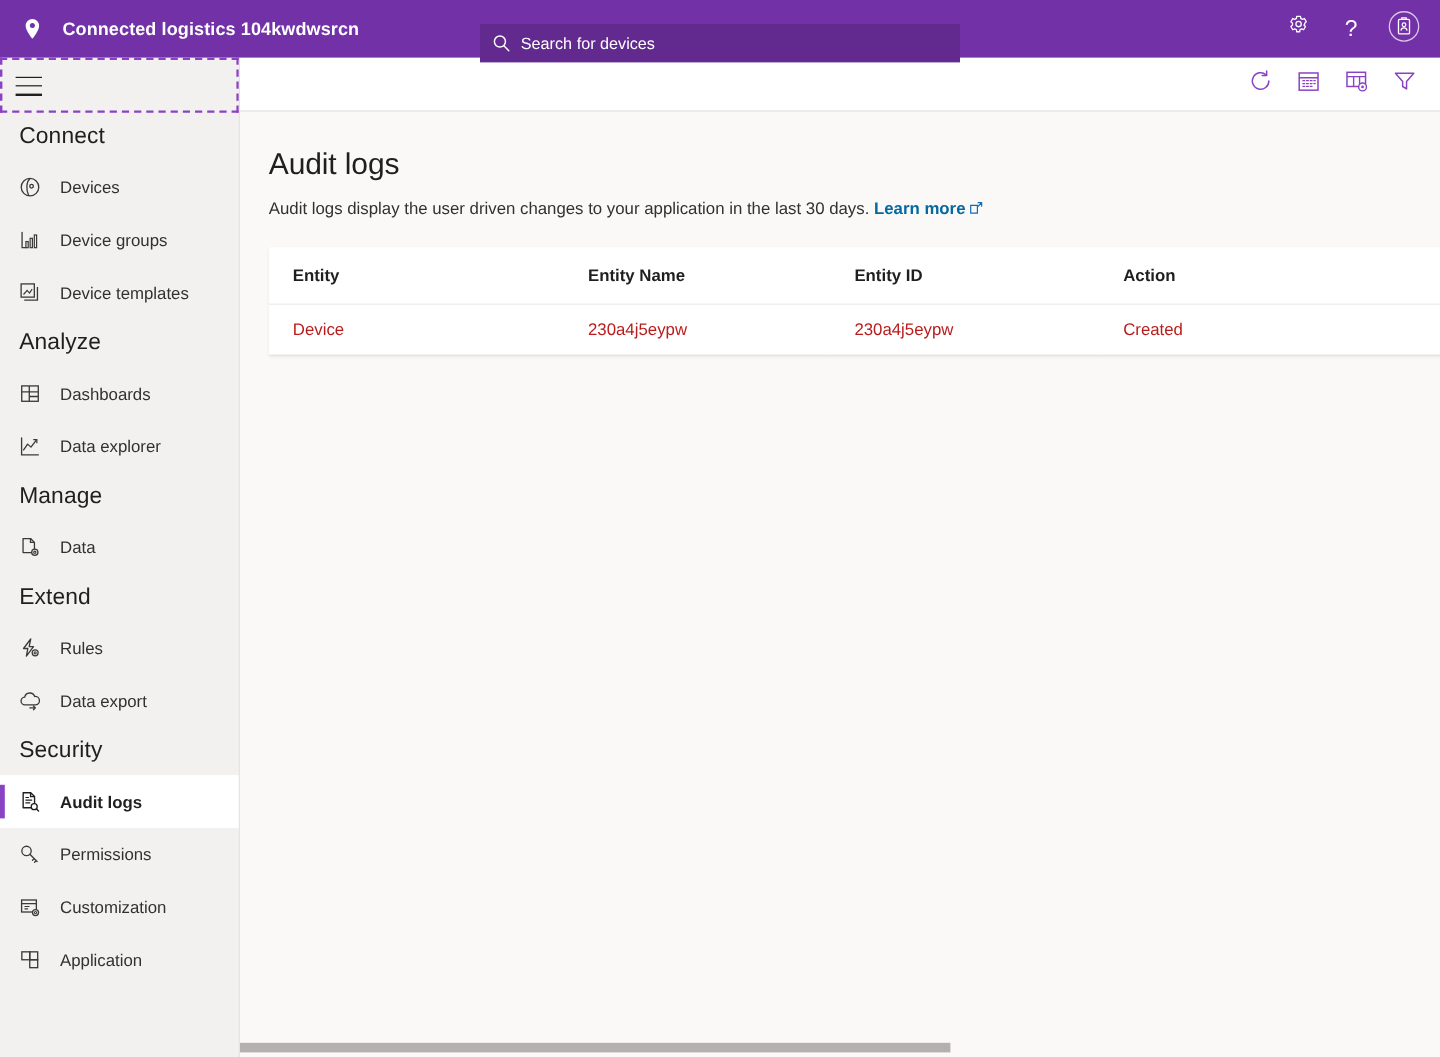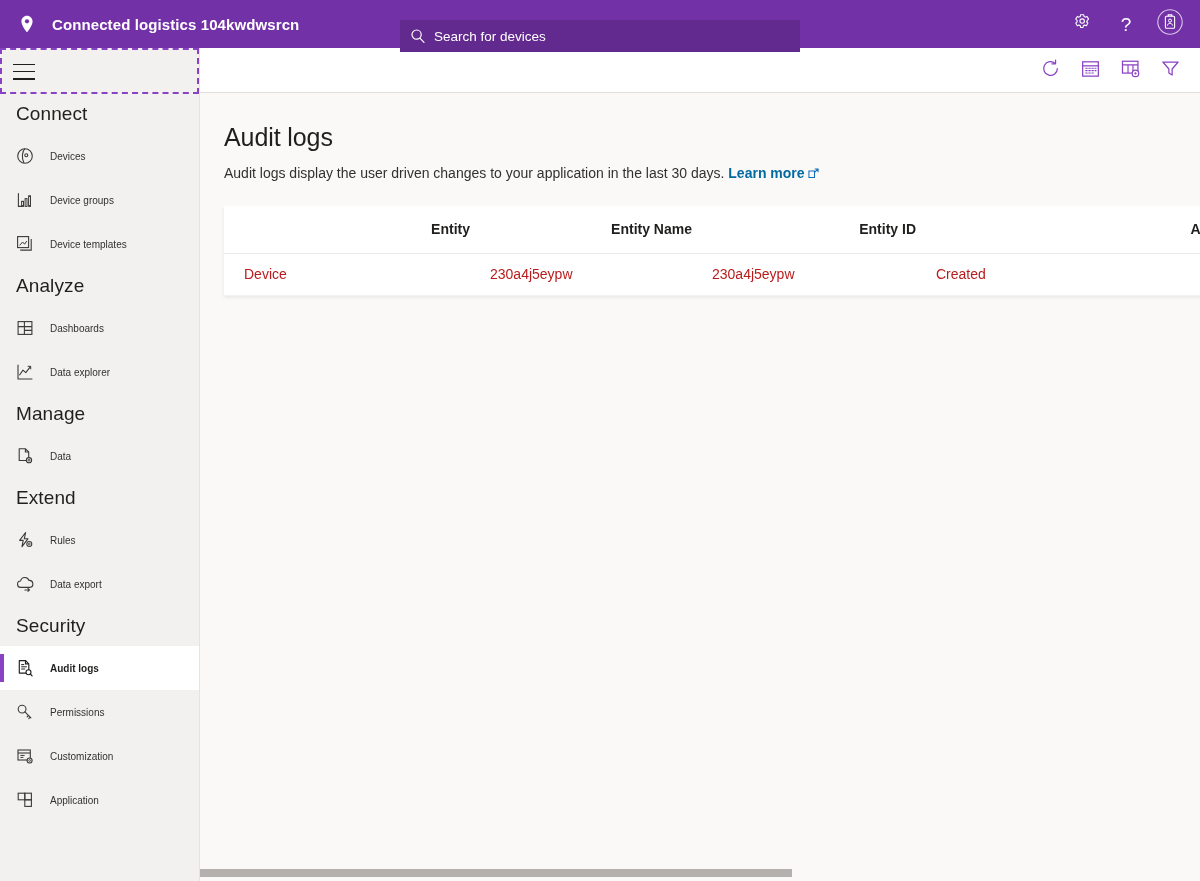--- a/index.html
+++ b/index.html
@@ -177,21 +177,21 @@
     width: 22px;
     height: 22px;
     flex: 0 0 auto;
     display: flex;
     align-items: center;
     justify-content: center;
     margin-right: 14px;
     margin-left: 2px;
   }
   .nav-item .nav-label {
-    font-size: 10px;
+    font-size: 14px;
     color: #323130;
     white-space: nowrap;
   }
   .nav-item.selected {
     background: #ffffff;
   }
   .nav-item.selected .nav-label {
     font-weight: bold;
     color: #201f1e;
   }
@@ -263,21 +263,21 @@
     background: #ffffff;
     width: 1010px;
     box-shadow: 0 0.3px 0.9px rgba(0,0,0,0.08), 0 1.6px 3.6px rgba(0,0,0,0.08);
   }
   .tbl {
     width: 100%;
     border-collapse: collapse;
     table-layout: fixed;
   }
   .tbl th {
-    text-align: right;
+    text-align: left;
     font-size: 14px;
     font-weight: bold;
     color: #201f1e;
     height: 47px;
     padding: 0 0 0 20px;
     border-bottom: 1px solid #edebe9;
     box-sizing: border-box;
   }
   .tbl td {
     text-align: left;

